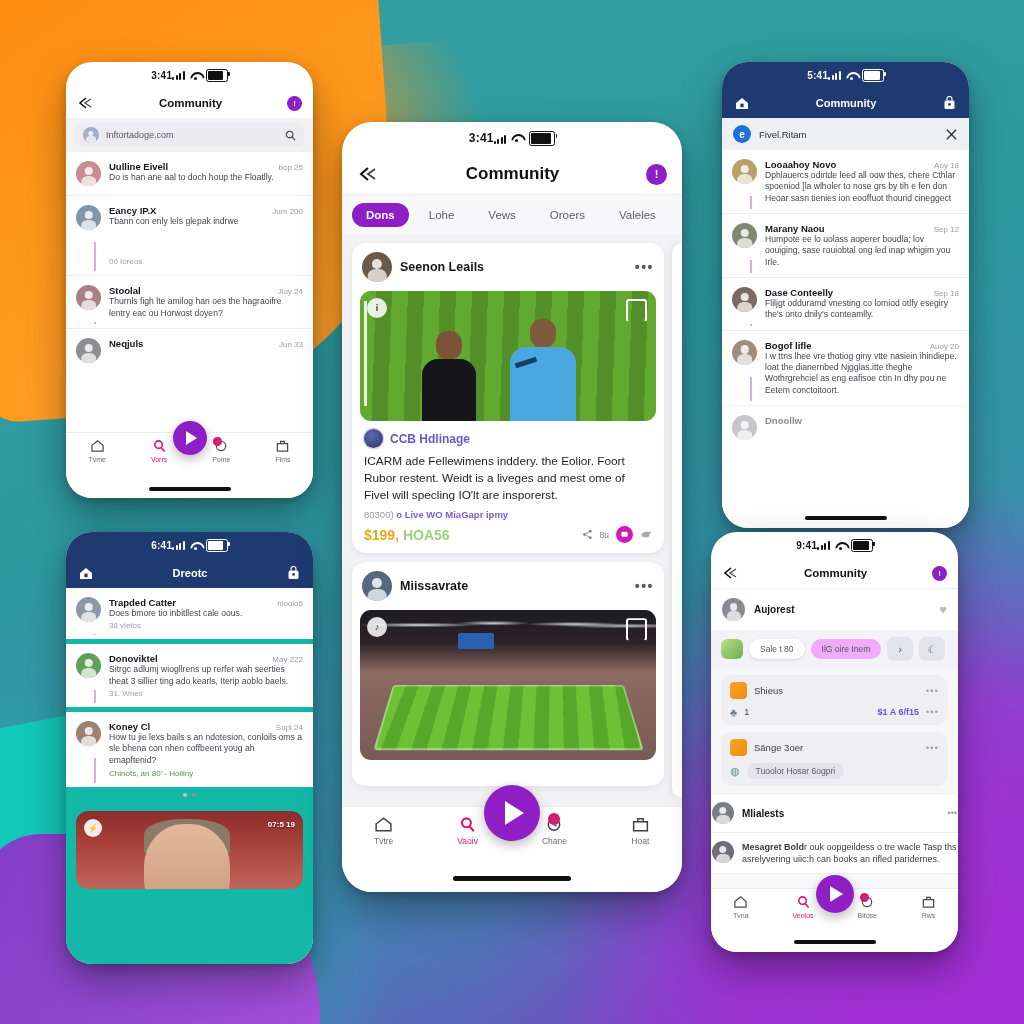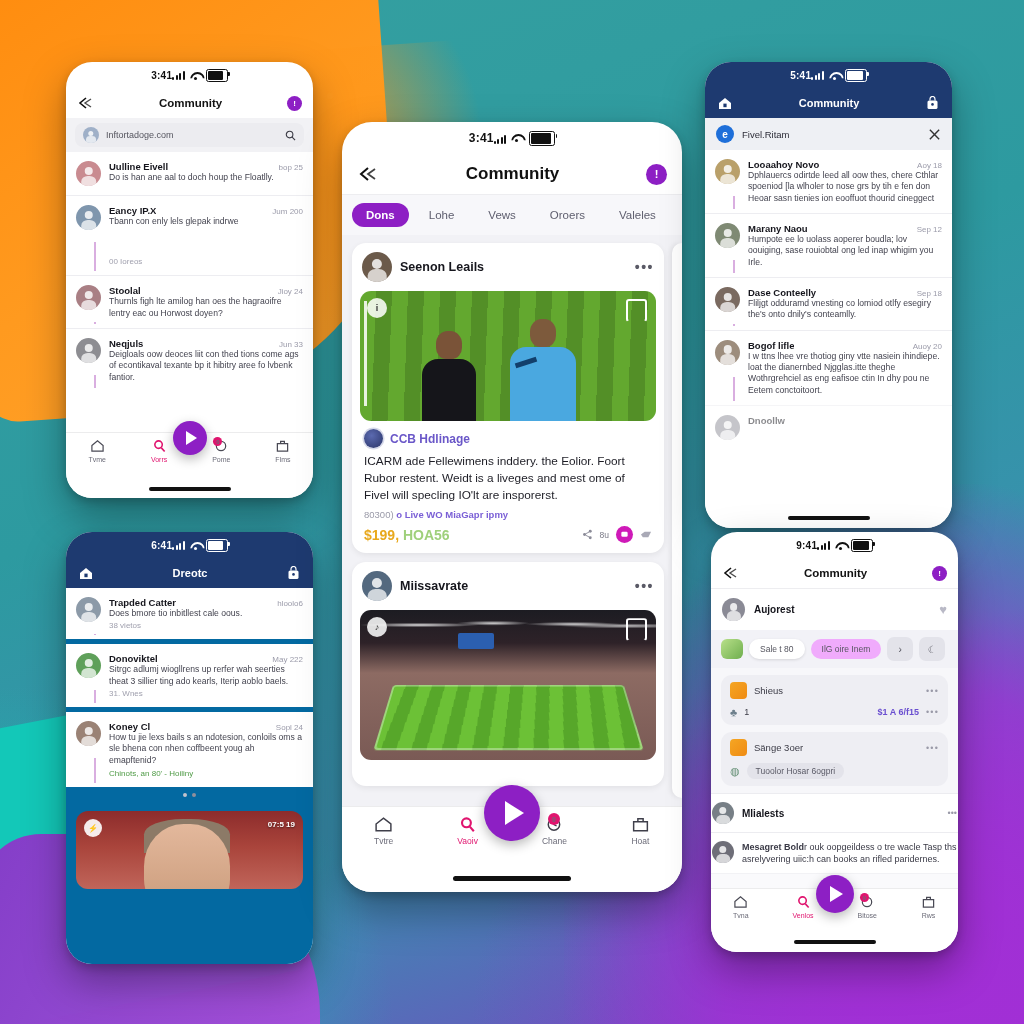--- a/index.html
+++ b/index.html
@@ -308,21 +308,20 @@
           </span>
         </div>
         <div class="row">
           <span class="tl"></span>
           <span class="avatar" style="width:25px;height:25px;background:#8d8d92;"></span>
           <span class="row-body">
             <span class="row-head">
               <span class="row-name fuzz" style="font-size:9.5px;">Neqjuls</span>
               <span class="row-date fuzz" style="font-size:8px;">Jun 33</span>
             </span>
-            <span class="row-text fuzz" style="display:block;font-size:8.6px;">Deigloals oow deoces liit con thed tions come ags of econtikaval texante bp it hibitry aree fo lvbenk fantior.</span>
           </span>
         </div>
       </div>
 
       <div class="tabbar" style="height:44px;padding-top:6px;">
         <span class="tab">
           <svg width="15" height="14" viewBox="0 0 16 15">
               <path d="M2 7 L8 2 L14 7 L14 13 L2 13 Z" stroke="#4a4a55" stroke-width="1.3" fill="none"></path>
             </svg>
           <span class="fuzz" style="font-size:7px;">Tvme</span>
@@ -387,21 +386,21 @@
           <span class="ico-btn">
             <svg width="15" height="15" viewBox="0 0 15 15">
                 <rect x="2.5" y="4.5" width="10" height="8.5" rx="1.6" fill="#fff"></rect>
                 <path d="M5 4.5 V3 a2.5 2.5 0 0 1 5 0 V4.5" stroke="#fff" stroke-width="1.2" fill="none"></path>
                 <circle cx="7.5" cy="8.4" r="1.3" fill="#1e3a70"></circle>
               </svg>
           </span>
         </div>
       </div>
 
-      <div style="flex:1;overflow:hidden;background:#0369a1;">
+      <div style="flex:1;overflow:hidden;background:#14b8a6;">
         <div class="row" style="margin-bottom:5px;">
           <span class="tl"></span>
           <span class="avatar" style="width:25px;height:25px;background:#8c9aa8;"></span>
           <span class="row-body">
             <span class="row-head">
               <span class="row-name fuzz" style="font-size:9.5px;">Trapded Catter</span>
               <span class="row-date fuzz" style="font-size:8px;">hloolo6</span>
             </span>
             <span class="row-text fuzz" style="display:block;font-size:8.6px;">Does bmore tio inbitllest cale oous.</span>
             <span class="row-meta fuzz" style="display:block;font-size:8px;margin-top:2px;">38 vietos</span>
@@ -595,21 +594,21 @@
         <span class="fab" style="top:-22px;width:56px;height:56px;">
           <span class="tri" style="border-width:12px 0 12px 19px;margin-left:5px;"></span>
         </span>
       </div>
       <div style="background:#fff;padding:6px 0 11px 0;">
         <div class="homebar" style="width:118px;height:5px;"></div>
       </div>
     </div>
   </div>
 
-  <div class="phone" style="left:705px;top:62px;width:247px;height:466px;font-size:9px;">
+  <div class="phone" style="left:722px;top:62px;width:247px;height:466px;font-size:9px;">
     <div class="phone-inner">
       <div class="navy">
         <div class="statusbar" style="height:26px;color:#fff;font-size:10px;">
           <span class="sb-time">5:41</span>
           <span class="sb-right">
             <span class="bars">
                 <i></i>
                 <i></i>
                 <i></i>
                 <i></i>

